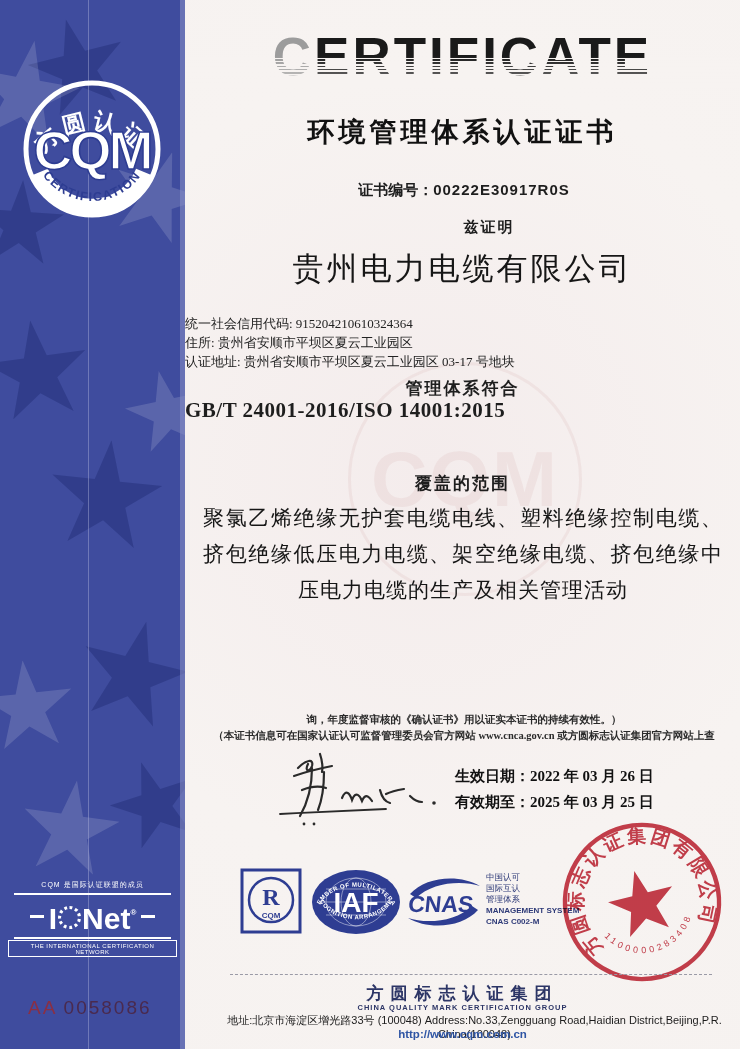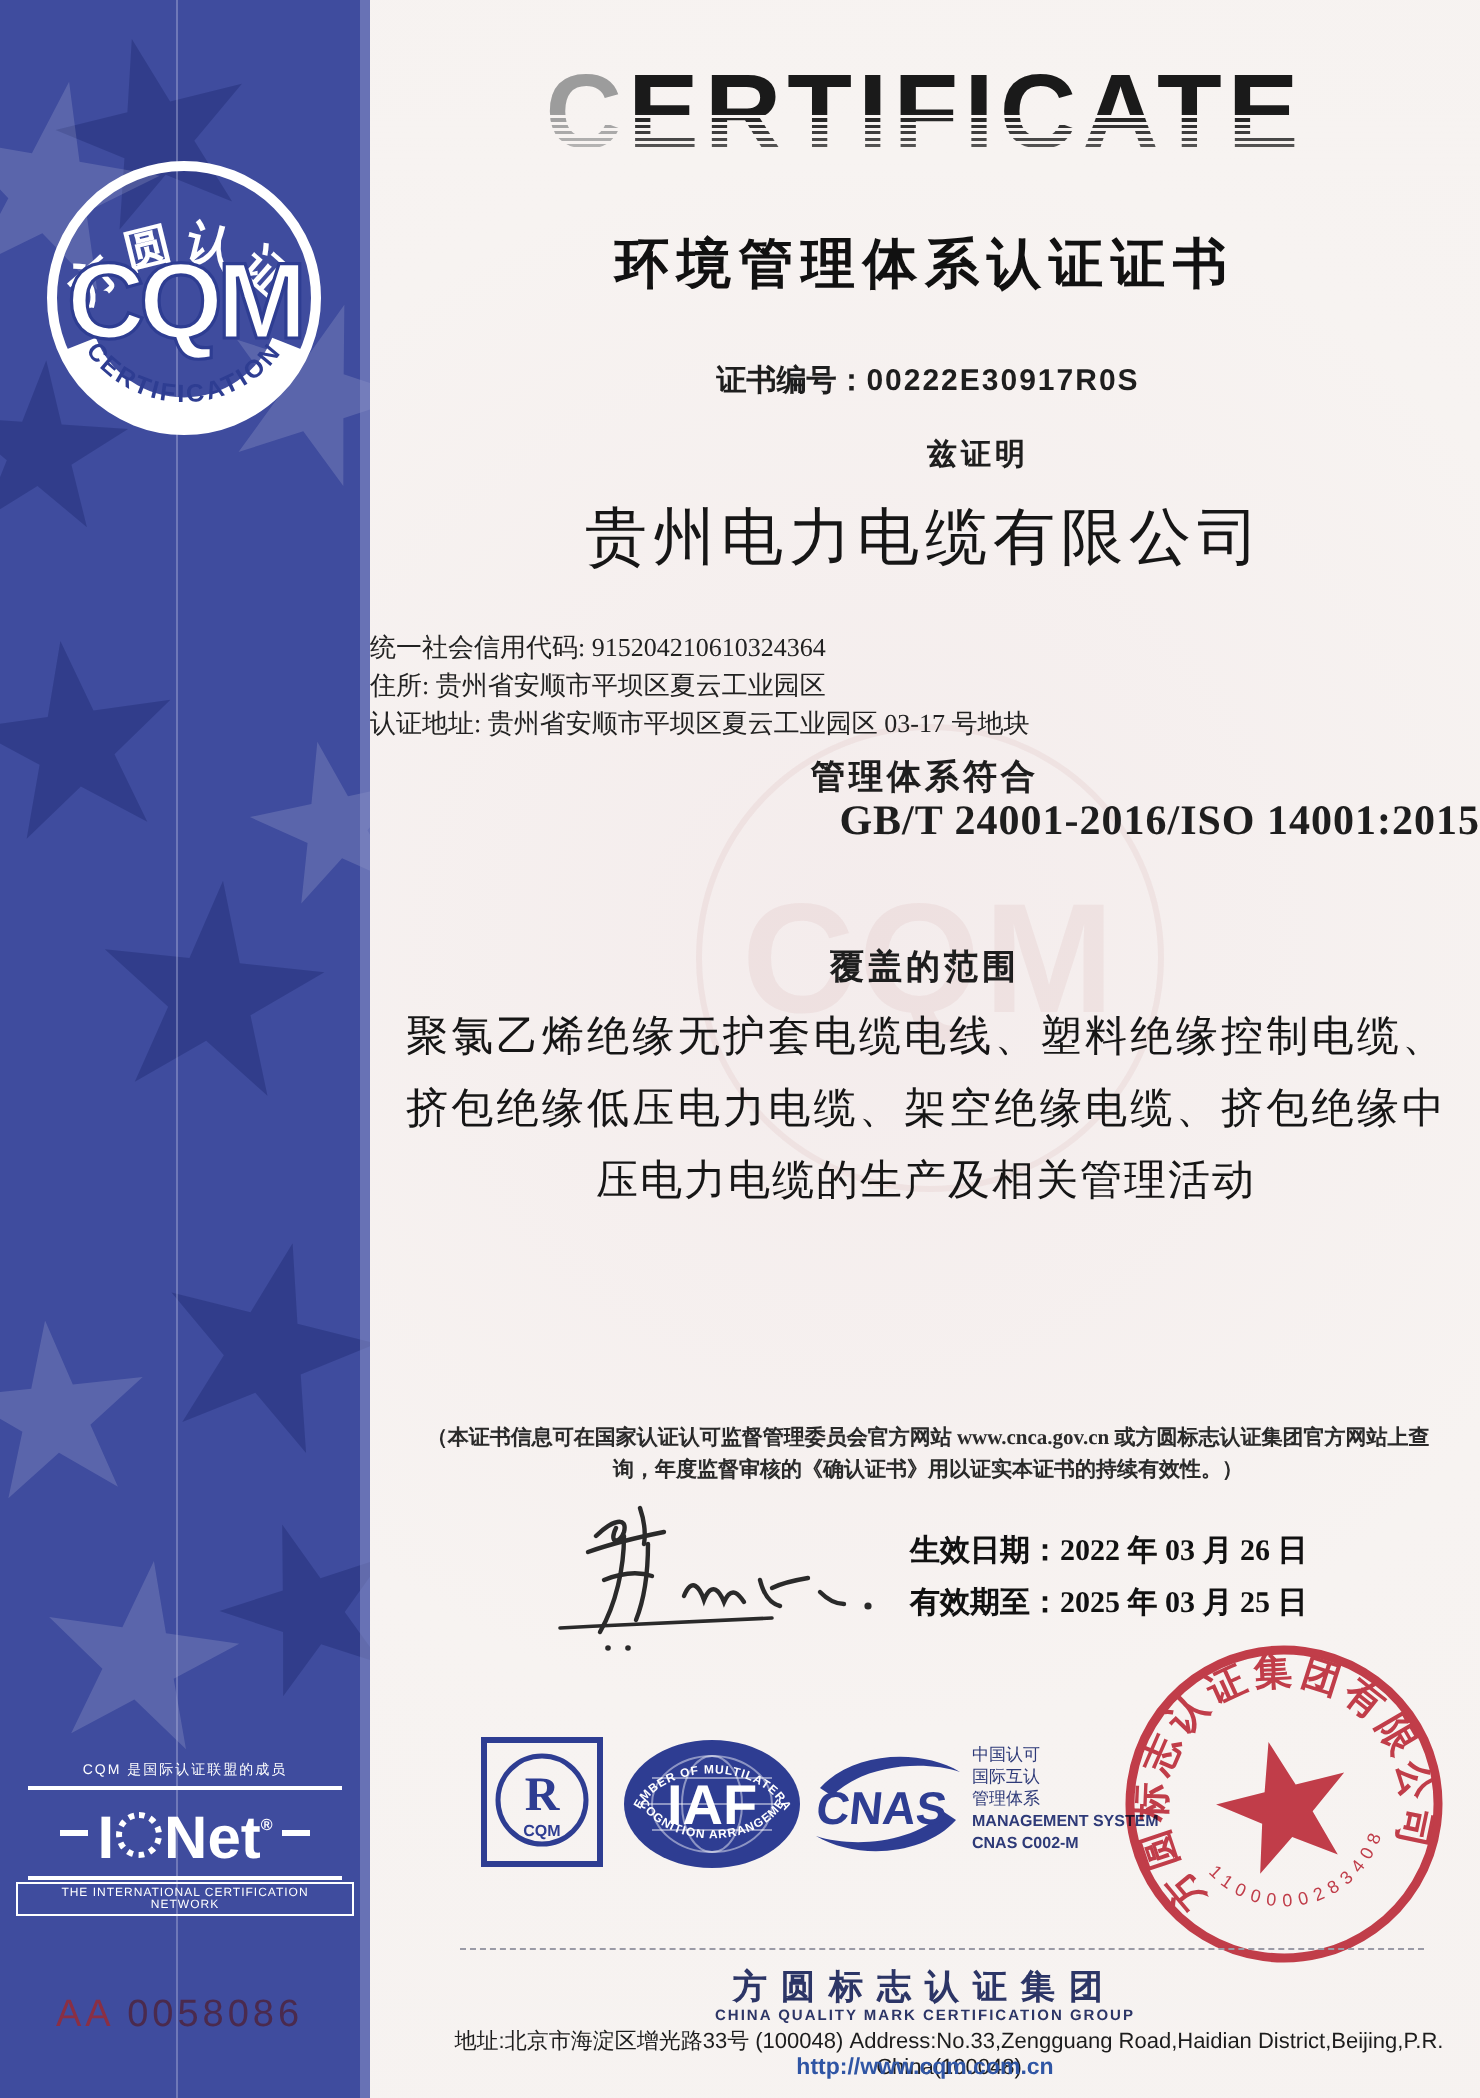--- a/index.html
+++ b/index.html
@@ -46,21 +46,21 @@
   .cn-title{position:absolute;left:185px;top:114px;width:555px;text-align:center;
     font-weight:bold;font-size:27px;letter-spacing:4px;color:#111;}
 
   
   .cert-no{position:absolute;left:185px;top:181px;width:558px;text-align:center;font-size:15px;font-weight:bold;}
   .cert-no .num{font-family:"Liberation Sans",sans-serif;letter-spacing:1px;}
   .certify{position:absolute;left:185px;top:218px;width:608px;text-align:center;font-size:15px;font-weight:bold;letter-spacing:2px;}
   .company{position:absolute;left:185px;top:248px;width:555px;text-align:center;font-size:31px;letter-spacing:3px;color:#161616;}
   .addr-block{position:absolute;left:185px;top:314px;width:555px;font-size:13px;line-height:19px;color:#222;}
   .conform{position:absolute;left:185px;top:377px;width:555px;text-align:center;font-size:17px;font-weight:bold;letter-spacing:2px;}
-  .standard{position:absolute;left:185px;top:398px;width:555px;text-align:right;font-size:21px;font-weight:bold;letter-spacing:.5px;}
+  .standard{position:absolute;left:185px;top:398px;width:555px;text-align:left;font-size:21px;font-weight:bold;letter-spacing:.5px;}
   .scope-label{position:absolute;left:185px;top:472px;width:555px;text-align:center;font-size:17px;font-weight:bold;letter-spacing:2px;}
   .scope{position:absolute;left:203px;top:500px;width:520px;font-size:21px;line-height:36px;
     text-align:justify;text-align-last:center;letter-spacing:1px;color:#161616;}
   .note{position:absolute;left:200px;top:712px;width:528px;text-align:center;font-size:10.5px;line-height:16px;color:#2a2a2a;font-weight:bold;}
   .dates{position:absolute;left:455px;top:763px;width:270px;font-size:15px;font-weight:bold;line-height:26px;color:#111;}
 
   
   .watermark{position:absolute;left:348px;top:362px;width:228px;height:228px;border:3px solid rgba(205,155,155,.14);
     border-radius:50%;display:flex;align-items:center;justify-content:center;
     font-family:"Liberation Sans",sans-serif;font-weight:bold;font-size:78px;color:rgba(200,145,145,.13);letter-spacing:2px;}
@@ -159,22 +159,22 @@
     <div>认证地址: 贵州省安顺市平坝区夏云工业园区 03-17 号地块</div>
   </div>
 
   <div class="conform">管理体系符合</div>
   <div class="standard">GB/T 24001-2016/ISO 14001:2015</div>
 
   <div class="scope-label">覆盖的范围</div>
   <div class="scope">聚氯乙烯绝缘无护套电缆电线、塑料绝缘控制电缆、挤包绝缘低压电力电缆、架空绝缘电缆、挤包绝缘中压电力电缆的生产及相关管理活动</div>
 
   <div class="note">
+    <div>询，年度监督审核的《确认证书》用以证实本证书的持续有效性。）</div>
     <div>（本证书信息可在国家认证认可监督管理委员会官方网站 www.cnca.gov.cn 或方圆标志认证集团官方网站上查</div>
-    <div>询，年度监督审核的《确认证书》用以证实本证书的持续有效性。）</div>
   </div>
 
   <svg class="abs" style="left:268px;top:746px;" width="195" height="88" viewBox="0 0 195 88">
     <g fill="none" stroke="#2a2a2a" stroke-width="2.2" stroke-linecap="round">
       <path d="M30,22 C38,14 46,12 44,20 C42,26 36,26 40,18"></path>
       <path d="M52,8 C54,14 55,20 54,26"></path>
       <path d="M26,30 C40,25 54,22 64,20"></path>
       <path d="M44,22 C44,38 40,56 32,70"></path>
       <path d="M56,26 C56,40 54,54 50,64"></path>
       <path d="M34,44 C44,40 52,40 58,42"></path>

